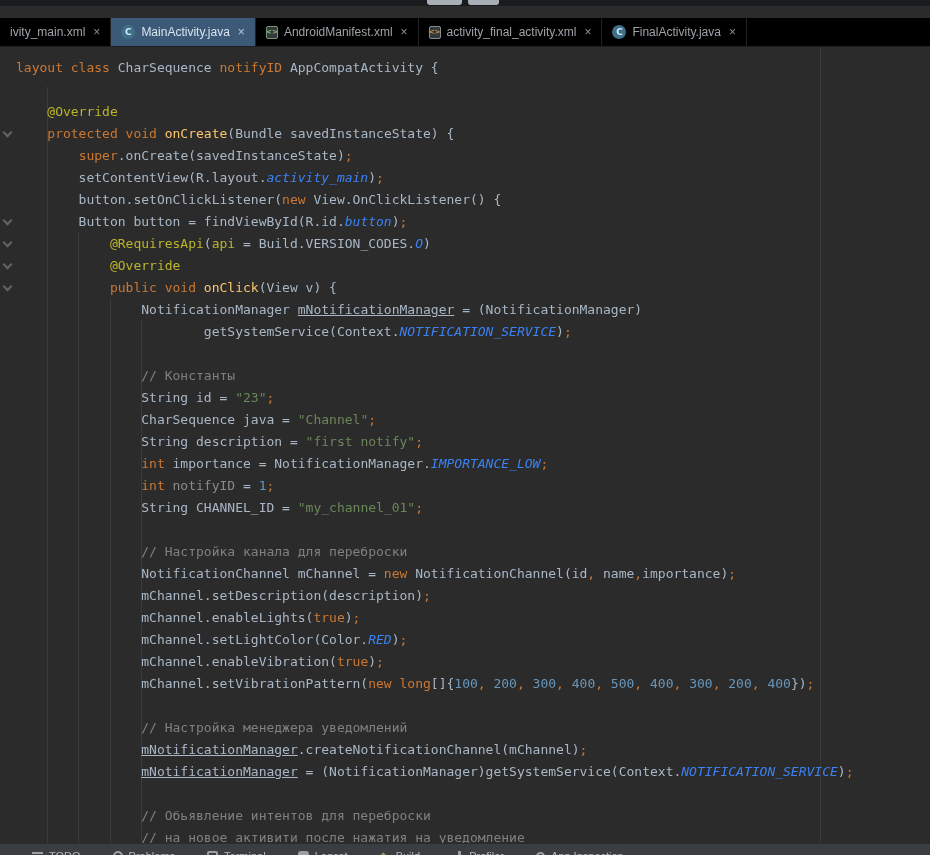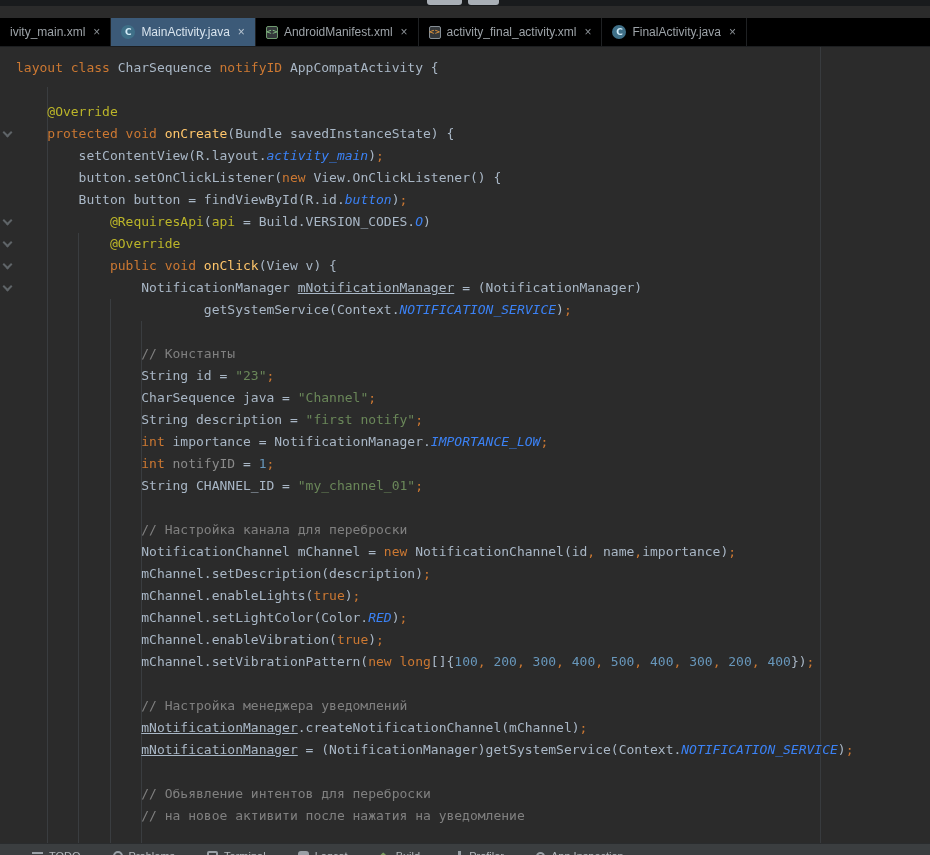--- a/index.html
+++ b/index.html
@@ -144,20 +144,21 @@
       <span class="fold" style="top: 182px;"></span>
       <span class="fold" style="top: 204px;"></span>
       <span class="fold" style="top: 226px;"></span>
       <span class="fold" style="top: 248px;"></span>
     </div>
   <div class="code">
       <div class="cline"><span class="t-k">layout class </span><span class="t-d">CharSequence </span><span class="t-k">notifyID </span><span class="t-d">AppCompatActivity {</span></div>
       <div class="cline"></div>
       <div class="cline"><span class="t-d">    </span><span class="t-a">@Override</span></div>
       <div class="cline"><span class="t-d">    </span><span class="t-k">protected void </span><span class="t-m">onCreate</span><span class="t-d">(Bundle savedInstanceState) {</span></div>
+      <div class="cline"><span class="t-d">        </span><span class="t-k">super</span><span class="t-d">.onCreate(savedInstanceState)</span><span class="t-k">;</span></div>
       <div class="cline"><span class="t-d">        setContentView(R.layout.</span><span class="t-f">activity_main</span><span class="t-d">)</span><span class="t-k">;</span></div>
       <div class="cline"><span class="t-d">        button.setOnClickListener(</span><span class="t-k">new </span><span class="t-d">View.OnClickListener() {</span></div>
       <div class="cline"><span class="t-d">        Button button = findViewById(R.id.</span><span class="t-f">button</span><span class="t-d">)</span><span class="t-k">;</span></div>
       <div class="cline"><span class="t-d">            </span><span class="t-a">@RequiresApi</span><span class="t-d">(</span><span class="t-a">api </span><span class="t-d">= Build.VERSION_CODES.</span><span class="t-f">O</span><span class="t-d">)</span></div>
       <div class="cline"><span class="t-d">            </span><span class="t-a">@Override</span></div>
       <div class="cline"><span class="t-d">            </span><span class="t-k">public void </span><span class="t-m">onClick</span><span class="t-d">(View v) {</span></div>
       <div class="cline"><span class="t-d">                NotificationManager </span><span class="t-u">mNotificationManager</span><span class="t-d"> = (NotificationManager)</span></div>
       <div class="cline"><span class="t-d">                        getSystemService(Context.</span><span class="t-f">NOTIFICATION_SERVICE</span><span class="t-d">)</span><span class="t-k">;</span></div>
       <div class="cline"></div>
       <div class="cline"><span class="t-c">                // Константы</span></div>

